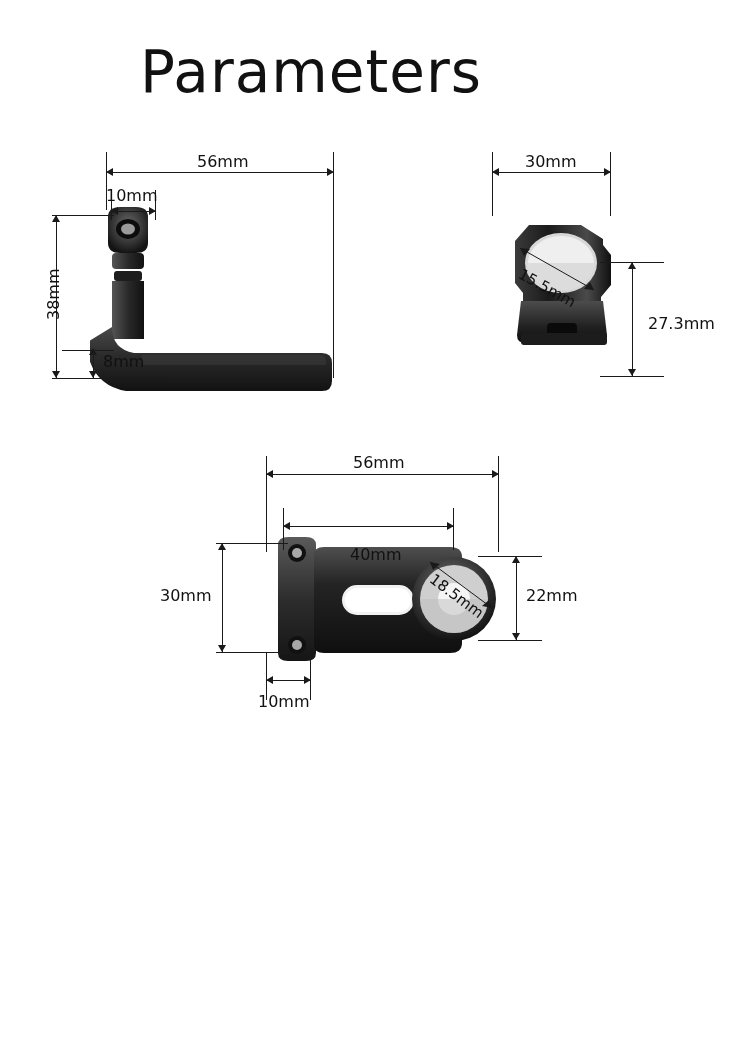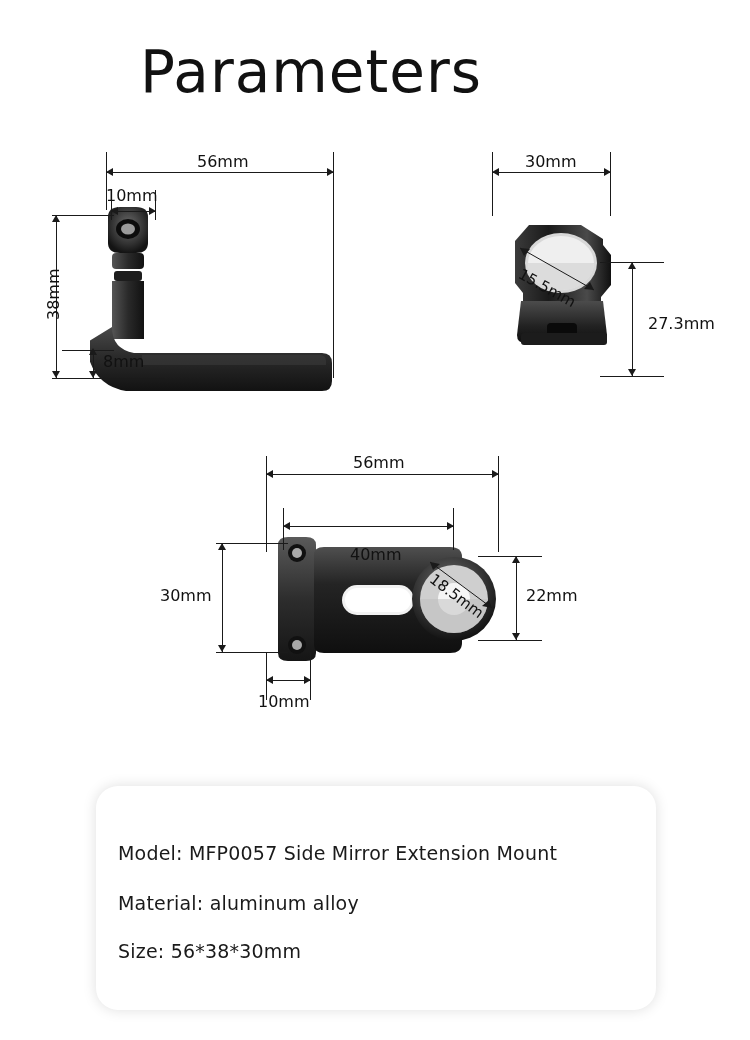--- a/index.html
+++ b/index.html
@@ -292,19 +292,14 @@
     <div class="dim-label" style="left:258px;top:262px;">10mm</div>
 
     <svg width="110" height="80" style="position:absolute;left:420px;top:122px;" viewBox="0 0 110 80">
       <line x1="10" y1="10" x2="72" y2="56" stroke="#1a1a1a" stroke-width="1"></line>
       <polygon points="10,10 20,12 13,18" fill="#1a1a1a"></polygon>
       <polygon points="72,56 62,54 69,48" fill="#1a1a1a"></polygon>
     </svg>
     <div class="dim-label small" style="left:437px;top:140px;transform:rotate(37deg);transform-origin:left top;">18.5mm</div>
   </div>
 
-  <div class="spec-card">
-    <div class="spec-line l1">Model: MFP0057 Side Mirror Extension Mount</div>
-    <div class="spec-line l2">Material: aluminum alloy</div>
-    <div class="spec-line l3">Size: 56*38*30mm</div>
-  </div>
 
 </div>
 
 </body></html>

